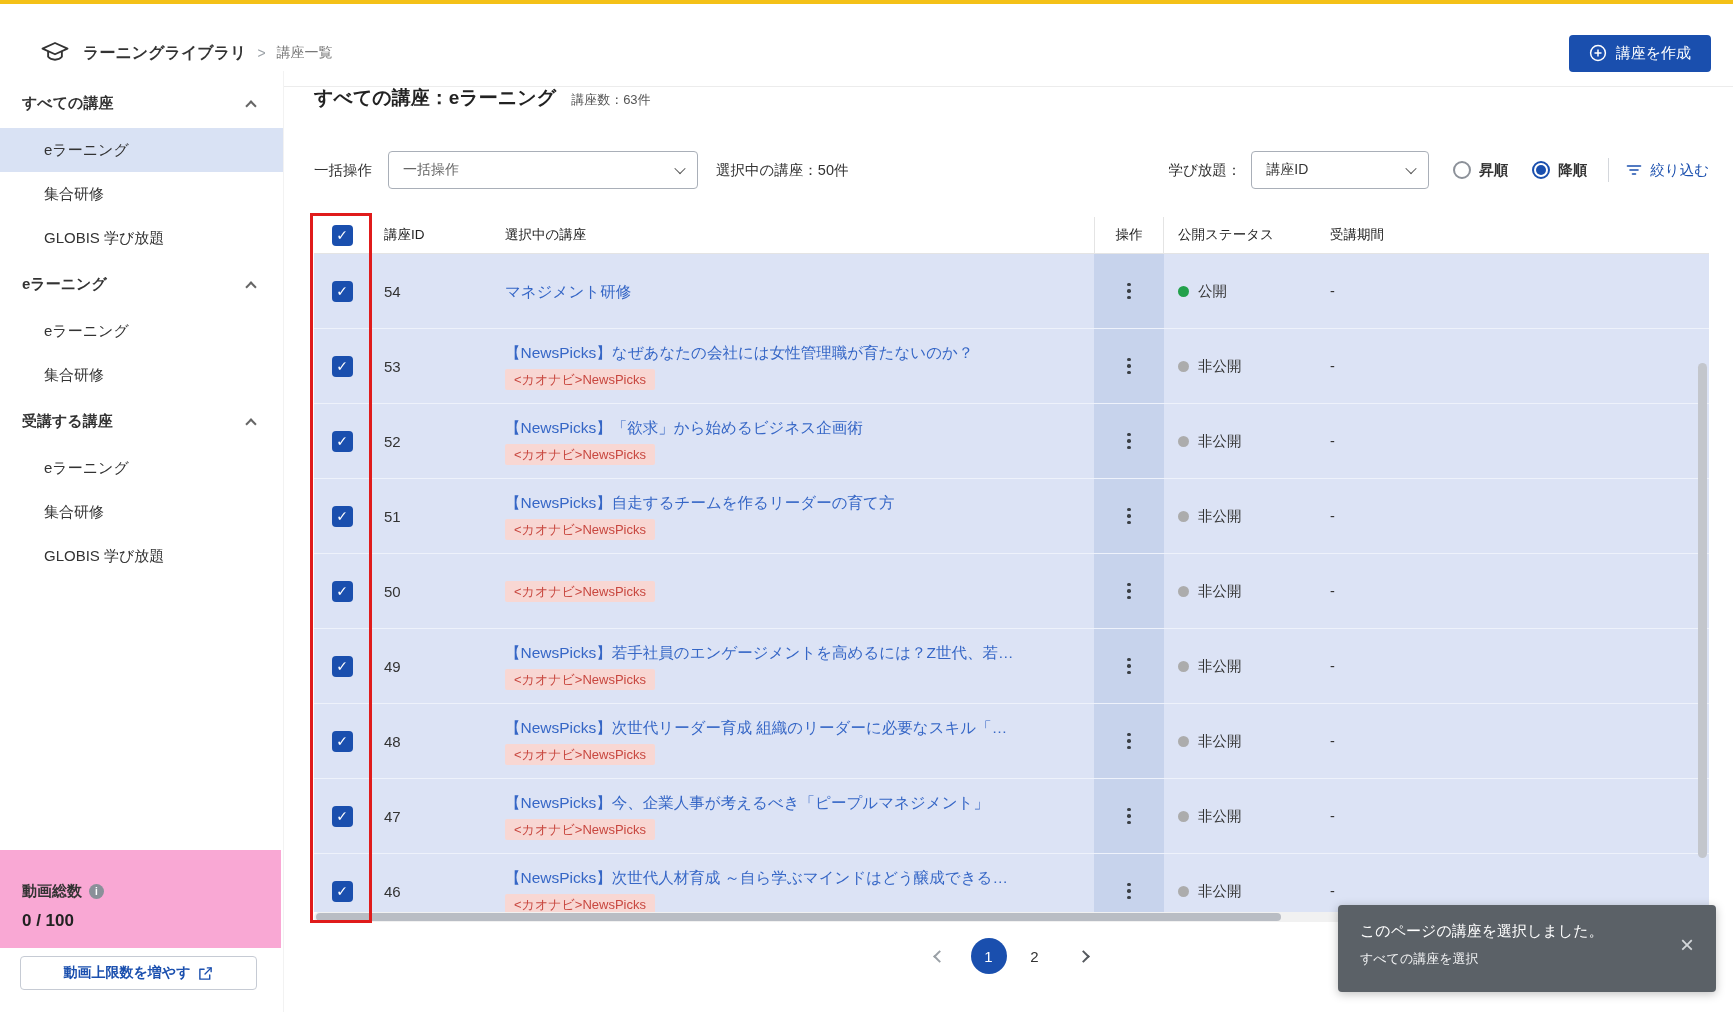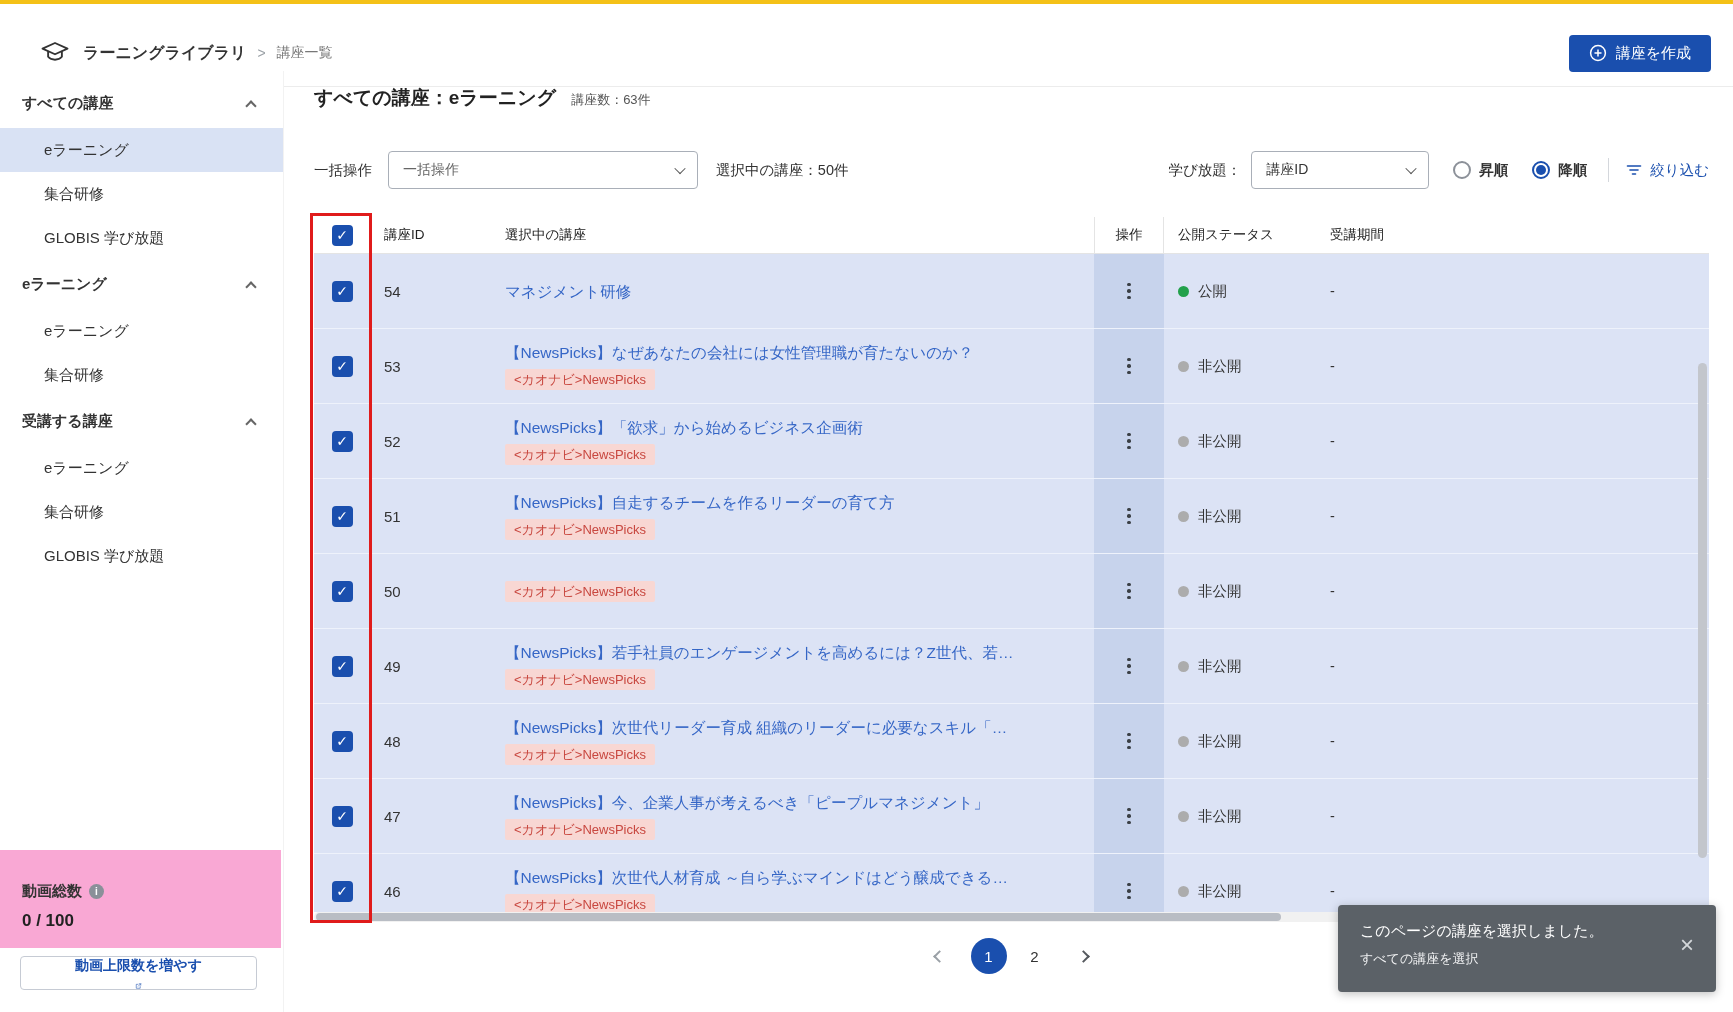--- a/index.html
+++ b/index.html
@@ -30,21 +30,21 @@
     transform:rotate(-135deg); margin-top:5px; }
   .side-item { padding:13px 22px 13px 44px; font-size:15px; color:#333; cursor:pointer; line-height:18px; }
   .side-item.active { background:#D9E2F4; }
   .side-footer { position:absolute; bottom:64px; left:0; right:2px; background:#f9a8d4; padding:32px 22px 17px; }
   .video-label { font-weight:bold; font-size:15px; color:#333; display:flex; align-items:center; gap:7px; }
   .info-icon { width:15px; height:15px; border-radius:50%; background:#8A9099; color:#fff; font-size:10px;
     display:inline-flex; align-items:center; justify-content:center; font-weight:bold; font-style:normal; }
   .video-count { font-weight:bold; font-size:17px; margin-top:10px; color:#222; }
   .increase-btn { position:absolute; bottom:22px; left:20px; right:26px; height:34px; background:#fff;
     border:1px solid #C6CBD4; border-radius:4px; color:#1A4FAE; font-weight:bold; font-size:14px;
-    display:flex; align-items:center; justify-content:center; gap:8px; cursor:pointer; font-family:inherit;flex-direction:column; }
+    display:flex; align-items:center; justify-content:center; gap:8px; cursor:pointer; font-family:inherit; }
 
   
   .main { position:absolute; top:71px; left:284px; right:0; bottom:0; padding:14px 24px 0 30px; }
   .title-row { display:flex; align-items:baseline; gap:15px; }
   .page-title { font-size:19px; font-weight:bold; color:#222; }
   .course-count { font-size:13px; color:#555; }
 
   .toolbar { margin-top:40px; display:flex; align-items:center; }
   .bulk-label { font-size:14.5px; color:#333; }
   .select-box { border:1px solid #A9AFB8; border-radius:4px; height:38px; background:#fff;

